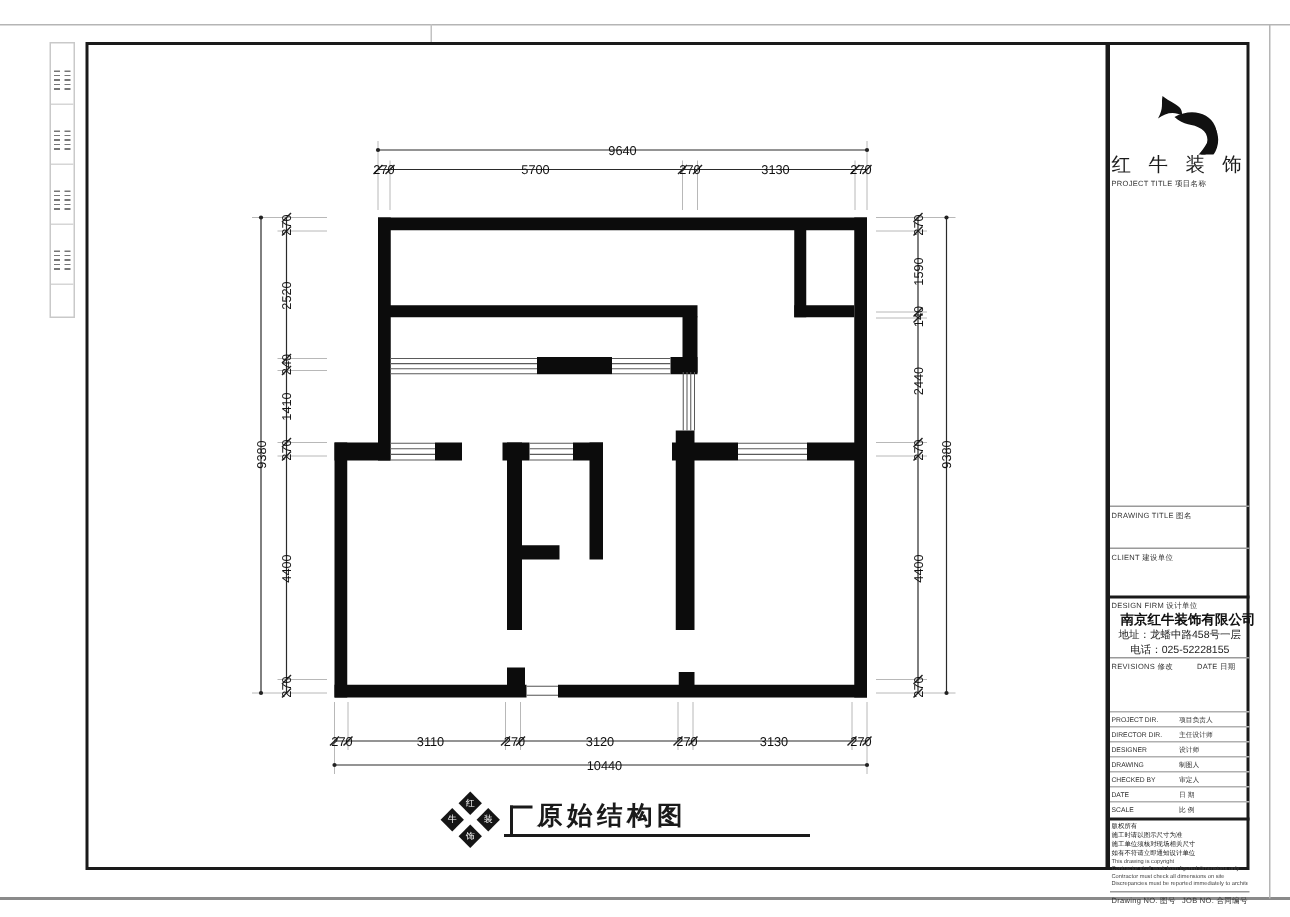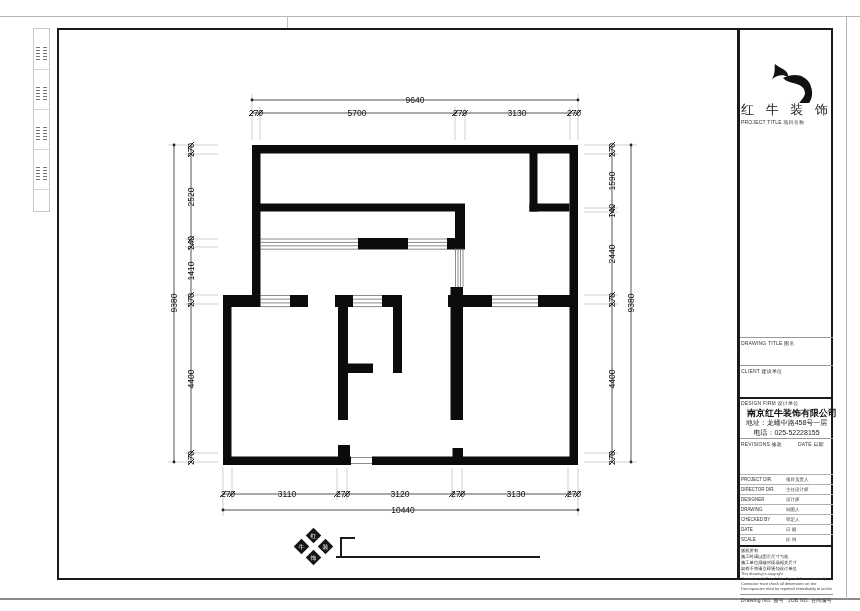--- a/index.html
+++ b/index.html
@@ -260,20 +260,21 @@
   <div class="abs stamp-d" style="left:296px;top:541px;">
       <span>牛</span>
     </div>
   <div class="abs stamp-d" style="left:320px;top:541px;">
       <span>装</span>
     </div>
   <div class="abs stamp-d" style="left:308px;top:552px;">
       <span>饰</span>
     </div>
   <div class="abs dtitle-bracket"></div>
+  <div class="abs dtitle">原始结构图</div>
   <div class="abs dtitle-underline"></div>
 
   <div class="abs tb">
 
     <svg class="abs" style="left:18px;top:2px;" width="58" height="40" viewBox="0 0 58 40">
       <path fill="#111" d="M17 1 c6 5 14 6 13 13 c-5 -3 -11 -2 -16 2 c4 -7 2 -10 3 -15 z"></path>
       <path fill="#111" d="M25 15 c11 -6 23 -3 27 6 c4 9 -2 19 -11 21 c7 -7 8 -15 2 -19 c-6 -4 -12 -2 -18 -8 z"></path>
       <path fill="#111" d="M52 22 c5 9 1 21 -10 25 c-8 3 -16 0 -19 -6 c7 4 15 3 19 -2 c5 -6 7 -11 10 -17 z"></path>
     </svg>
     <div class="brand">红 牛 装 饰</div>

